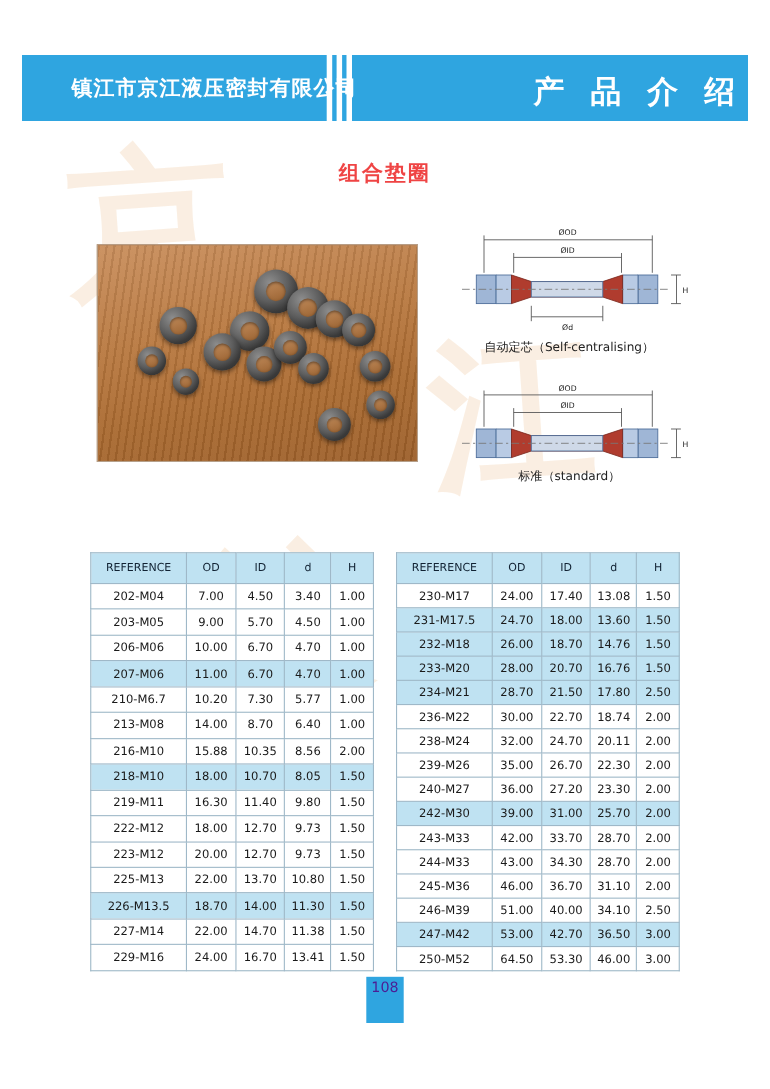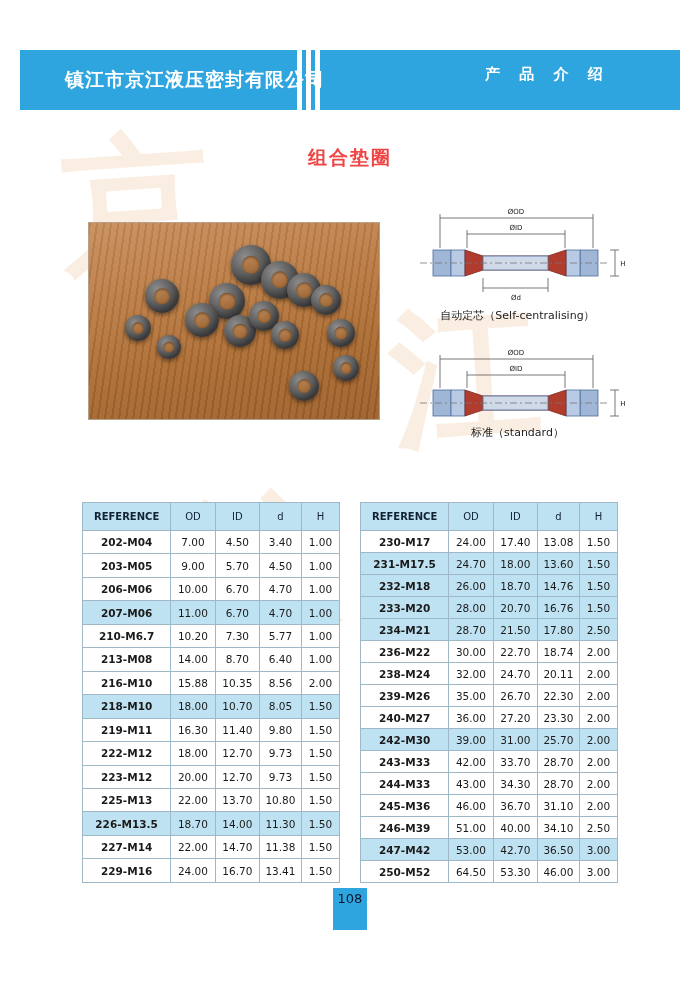--- a/index.html
+++ b/index.html
@@ -79,21 +79,21 @@
     display: block;
   }
   .divider-bars i:nth-child(1) { left: 0px; }
   .divider-bars i:nth-child(2) { left: 9px; }
   .divider-bars i:nth-child(3) { left: 18px; }
   .section-title {
     position: absolute;
     left: 465px; top: 15px;
     font-family: "DejaVu Serif", serif;
     font-weight: bold;
-    font-size: 15px;
+    font-size: 28px;
     letter-spacing: 7px;
     color: #ffffff;
   }
 
   
   .product-heading {
     position: absolute;
     left: 0; top: 145px;
     width: 700px;
     text-align: center;
@@ -185,34 +185,34 @@
     padding: 0 2px;
     background: #ffffff;
   }
   table.spec thead th {
     background: #bfe2f2;
     font-size: 10px;
     font-weight: normal;
     color: #123;
     height: 27px;
   }
-  table.spec th.col-ref, table.spec td.col-ref { width: 92px; font-weight: bold; }
+  table.spec th.col-ref, table.spec td.col-ref { width: 92px; }
   table.spec th.col-od,  table.spec td.col-od  { width: 44px; }
   table.spec th.col-id,  table.spec td.col-id  { width: 44px; }
   table.spec th.col-d,   table.spec td.col-d   { width: 40px; }
   table.spec th.col-h,   table.spec td.col-h   { width: 38px; }
   table.spec tr.hl td { background: #bfe2f2; }
 
   
   .page-number {
     position: absolute;
     left: 333px; top: 888px;
     width: 34px; height: 42px;
     background: #2fa5e0;
-    color: #0f172a;
+    color: #4c1d95;
     font-family: "DejaVu Sans", sans-serif;
     font-size: 13px;
     text-align: center;
     line-height: 22px;
     z-index: 4;
   }
 </style>
 </head>
 <body>
 

